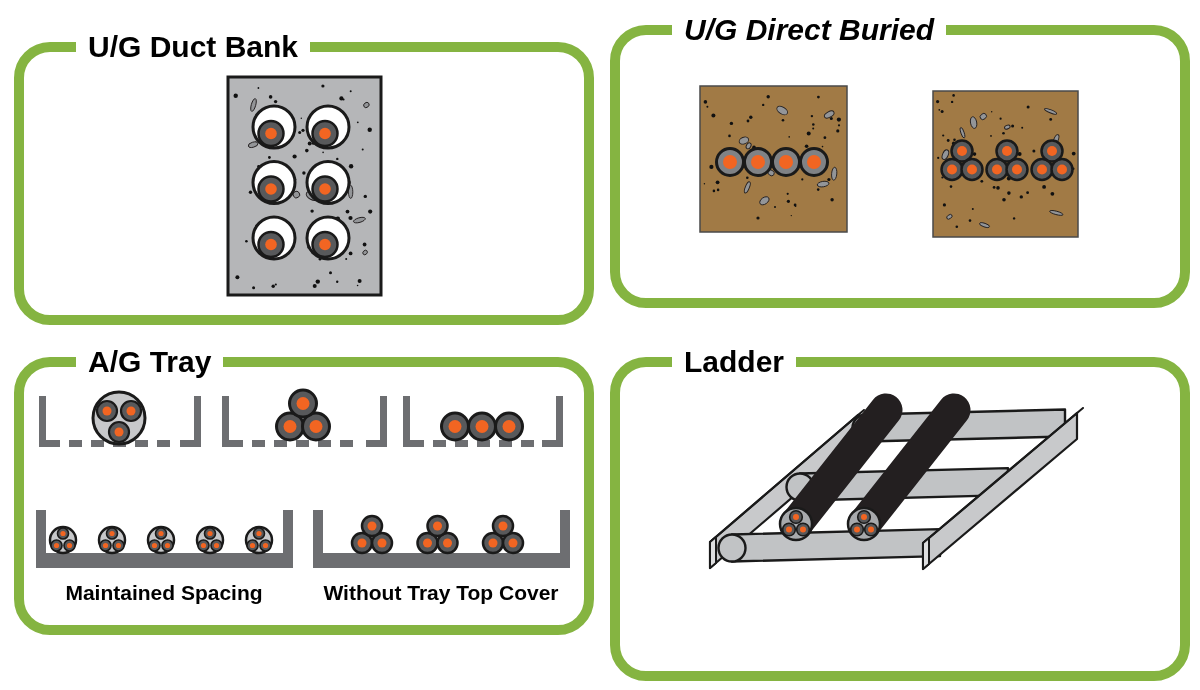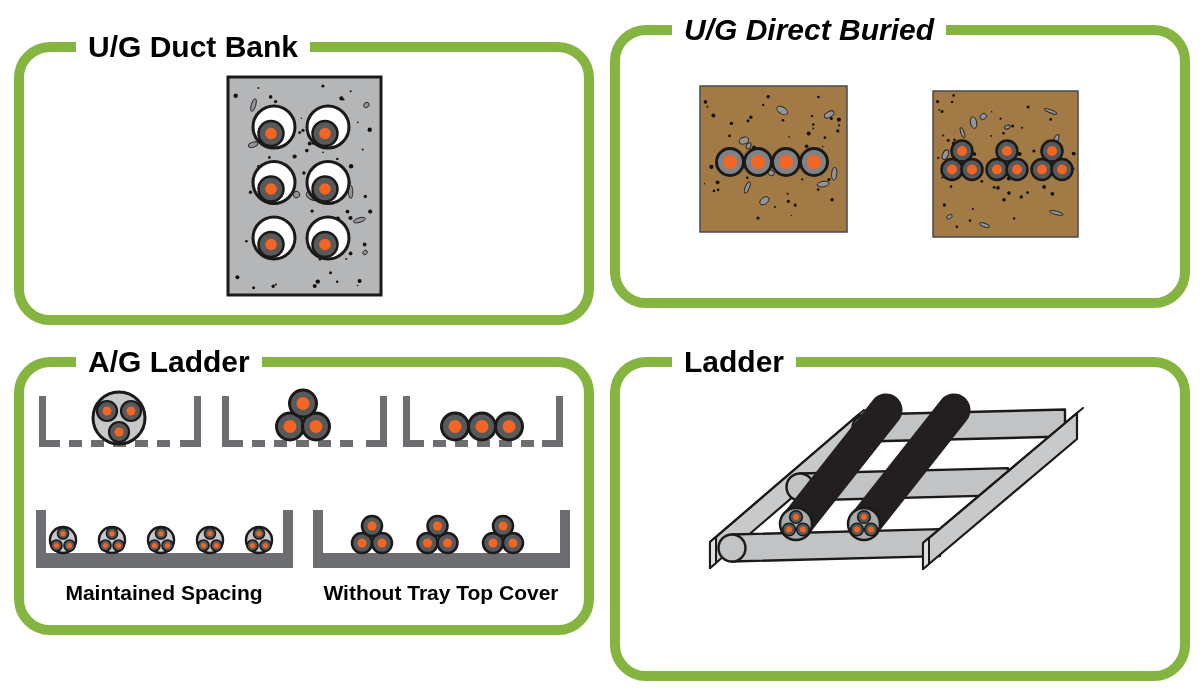--- a/index.html
+++ b/index.html
@@ -288,21 +288,21 @@
       <circle cx="432" cy="144.5" r="10.5" fill="#58595B" stroke="#1A1A1A" stroke-width="2.5"></circle>
       <circle cx="432" cy="144.5" r="5" fill="#F26522"></circle>
       <circle cx="452" cy="144.5" r="10.5" fill="#58595B" stroke="#1A1A1A" stroke-width="2.5"></circle>
       <circle cx="452" cy="144.5" r="5" fill="#F26522"></circle>
       <circle cx="442" cy="126" r="10.5" fill="#58595B" stroke="#1A1A1A" stroke-width="2.5"></circle>
       <circle cx="442" cy="126" r="5" fill="#F26522"></circle>
     </svg>
 </div>
 
 <div class="panel" id="panel-trays">
-  <div class="panel-title">A/G Ladder</div>
+  <div class="panel-title">A/G Tray</div>
   <svg class="panel-art" id="svg-trays" width="580" height="278" viewBox="0 0 580 278">
 
   <rect x="25" y="39" width="7" height="51" fill="#6D6E71"></rect>
       <rect x="25" y="83" width="21" height="7" fill="#6D6E71"></rect>
       <rect x="180" y="39" width="7" height="51" fill="#6D6E71"></rect>
       <rect x="166" y="83" width="21" height="7" fill="#6D6E71"></rect>
       <rect x="55" y="83" width="13" height="7" fill="#6D6E71"></rect>
       <rect x="77" y="83" width="13" height="7" fill="#6D6E71"></rect>
       <rect x="99" y="83" width="13" height="7" fill="#6D6E71"></rect>
       <rect x="121" y="83" width="13" height="7" fill="#6D6E71"></rect>

